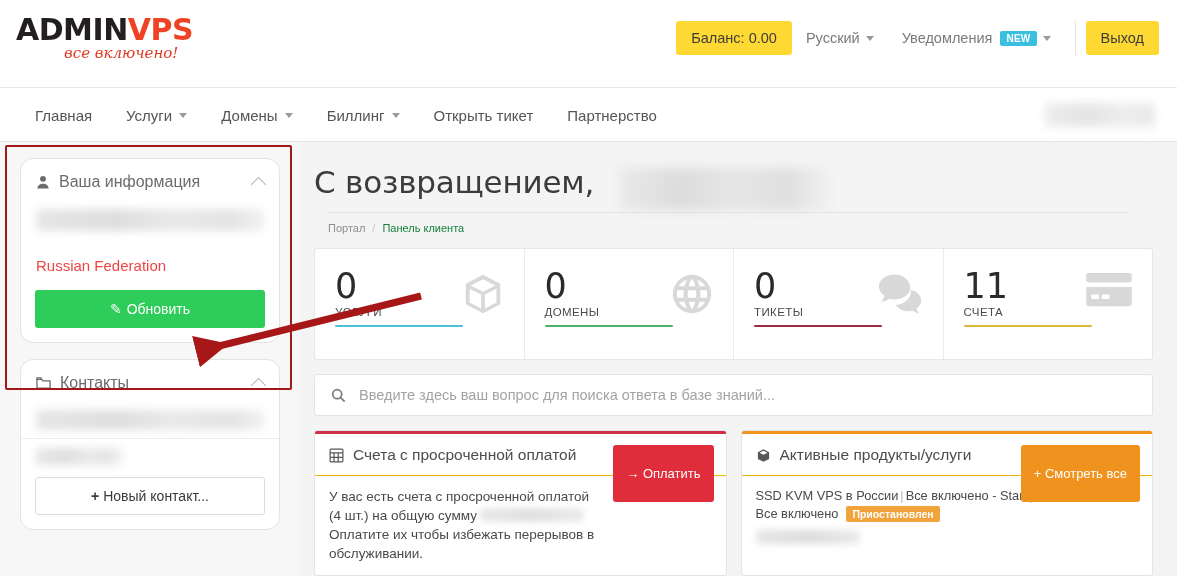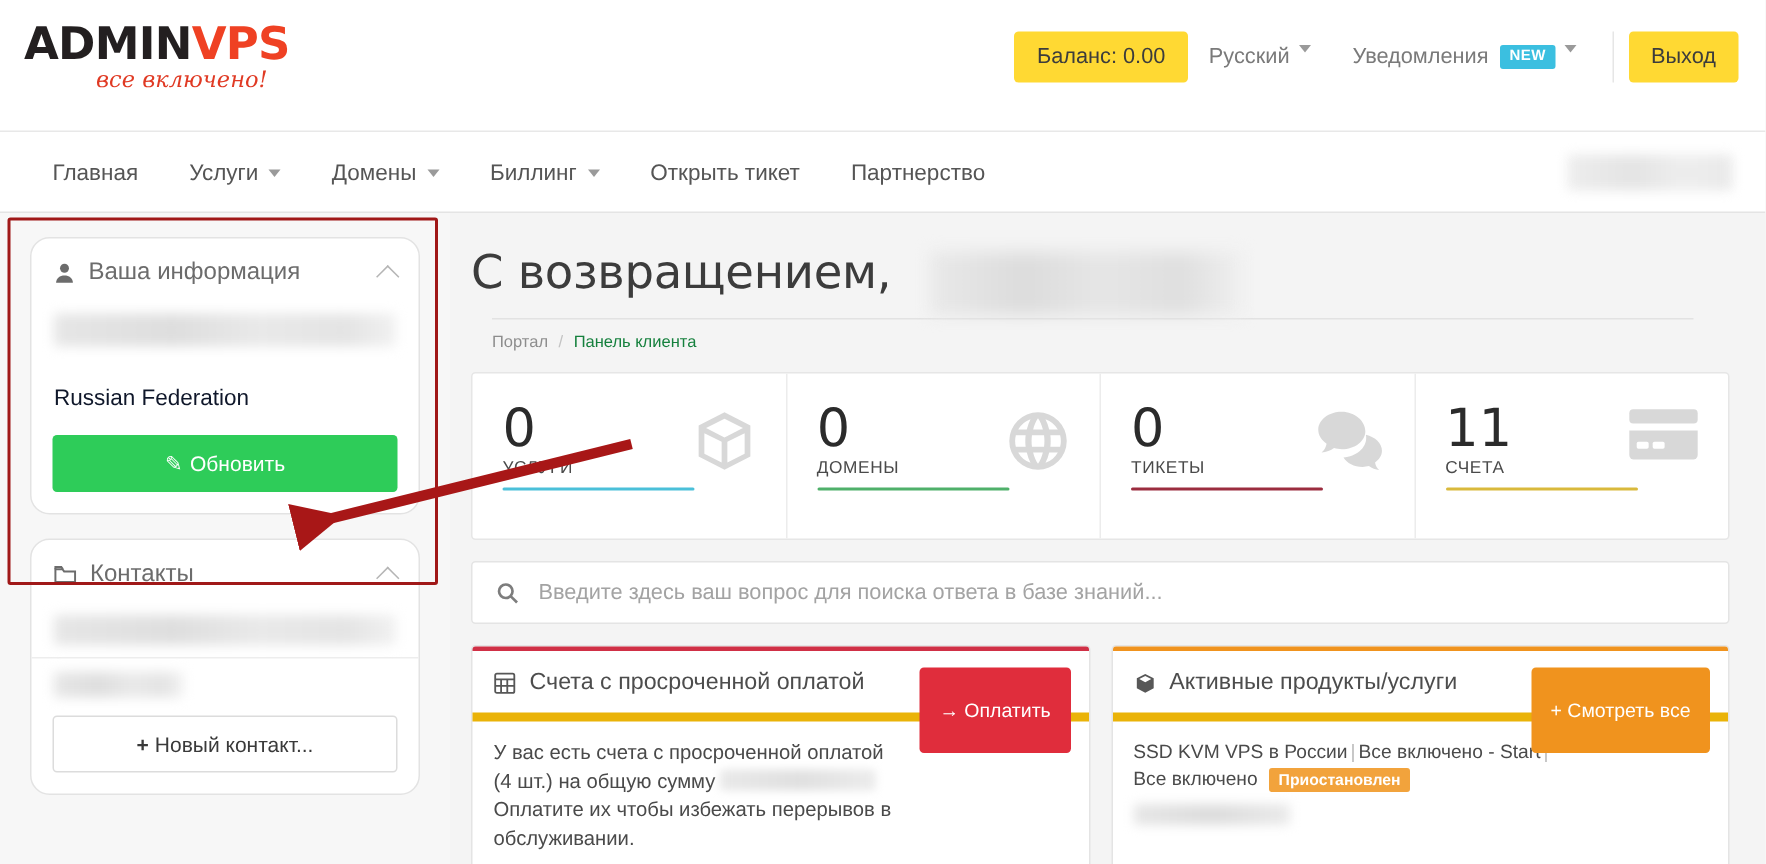--- a/index.html
+++ b/index.html
@@ -48,21 +48,21 @@
   }
   .btn-yellow {
     background: #ffd933; color: #3c3c3c;
     border: none; border-radius: 3px;
     font-size: 14.5px; font-weight: 400;
     padding: 9px 15px; cursor: pointer; white-space: nowrap;
     font-family: "Liberation Sans", sans-serif;
   }
   .hdr-link {
     color: #7a7a7a; font-size: 14.5px; padding: 0 14px;
-    display: flex; gap: 6px; cursor: pointer;
+    display: flex; align-items: center; gap: 6px; cursor: pointer;
     white-space: nowrap;
   }
   .caret {
     width: 0; height: 0; border-left: 4px solid transparent;
     border-right: 4px solid transparent; border-top: 5px solid #9a9a9a;
     display: inline-block;
   }
   .badge-new {
     background: #3bbfe0; color: #ffffff; font-size: 10px; font-weight: 700;
     padding: 2px 6px; border-radius: 2px; letter-spacing: 0.3px;
@@ -103,21 +103,21 @@
   .card-head .ico { margin-right: 9px; display: inline-flex; color: #6c6c6c; }
   .chev-up {
     margin-left: auto; width: 11px; height: 11px;
     border-left: 1.6px solid #b5b5b5; border-top: 1.6px solid #b5b5b5;
     transform: rotate(45deg); margin-top: 4px;
   }
   .blur-bar {
     background: linear-gradient(90deg,#e6e6e6,#dedede 35%,#e9e9e9 60%,#e4e4e4 85%,#f1f1f1);
     filter: blur(4px); border-radius: 2px;
   }
-  .sb-country { font-size: 15px; color: #0f172a; padding: 0 15px 16px 15px; }
+  .sb-country { font-size: 15px; color: #ef4444; padding: 0 15px 16px 15px; }
 
   .btn-green {
     display: block; width: calc(100% - 28px); margin: 0 14px 14px 14px;
     background: #2ecc59; border: none; border-radius: 3px;
     color: #ffffff; font-size: 14px; padding: 11px 0; cursor: pointer;
     text-align: center; font-family: "Liberation Sans", sans-serif;
   }
   .btn-white {
     display: block; width: calc(100% - 28px); margin: 12px 14px 14px 14px;
     background: #ffffff; border: 1px solid #dcdcdc; border-radius: 3px;
@@ -178,21 +178,21 @@
   .search-input::placeholder { color: #a3a3a3; }
 
   .panels { display: flex; gap: 14px; margin: 14px 24px 0 14px; }
   .panel {
     flex: 1; background: #ffffff; border: 1px solid #e4e4e4;
     border-radius: 3px; position: relative; min-height: 126px;
   }
   .panel-top { height: 3px; border-radius: 2px 2px 0 0; }
   .panel-head {
     display: flex; align-items: center; padding: 12px 14px 11px 14px;
-    font-size: 15.5px; color: #4d4d4d; border-bottom: 6px solid #eab308;
+    font-size: 15.5px; color: #4d4d4d; border-bottom: 1px solid #eab308;
   }
   .panel-head .ico { margin-right: 9px; color: #575757; display: inline-flex; }
   .panel-body { padding: 11px 14px 12px 14px; font-size: 13.5px; line-height: 19px; color: #4a4a4a; }
   .panel-btn {
     position: absolute; right: 12px; top: 14px;
     border: none; border-radius: 3px; color: #ffffff; font-size: 13px;
     padding: 21px 13px; cursor: pointer; white-space: nowrap;
     font-family: "Liberation Sans", sans-serif;
   }
   .btn-red { background: #e02d3c; }

